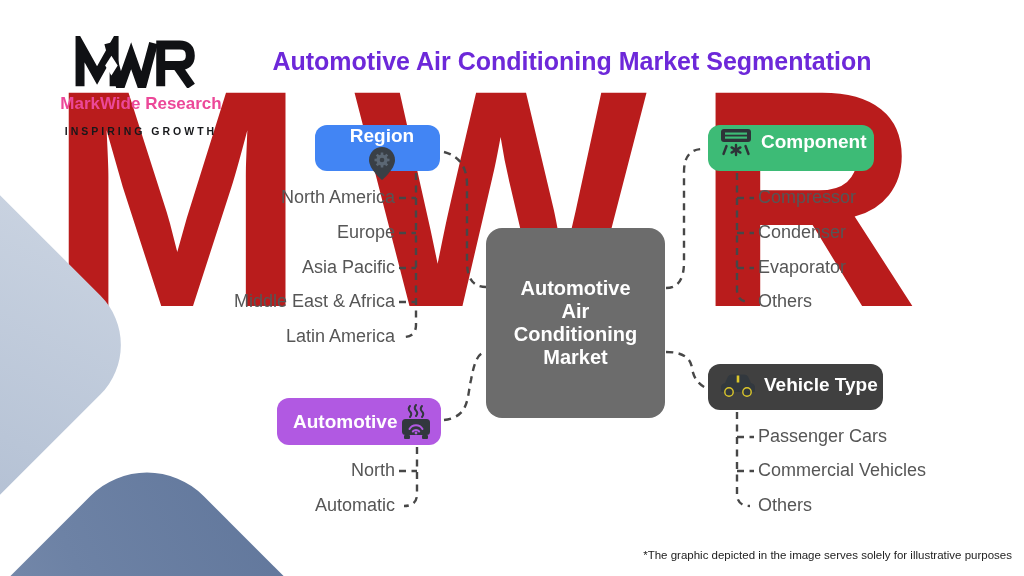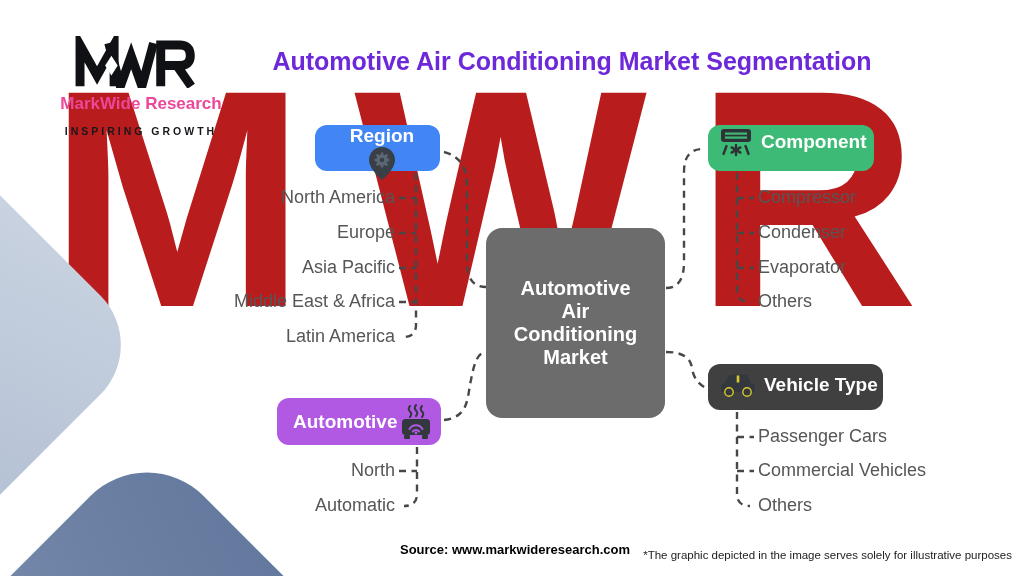--- a/index.html
+++ b/index.html
@@ -192,16 +192,15 @@
   <div class="seg-item r" style="top:257px">Evaporator</div>
   <div class="seg-item r" style="top:291px">Others</div>
 
   <div class="seg-item l" style="top:460px">North</div>
   <div class="seg-item l" style="top:495px">Automatic</div>
 
   <div class="seg-item r" style="top:426px">Passenger Cars</div>
   <div class="seg-item r" style="top:460px">Commercial Vehicles</div>
   <div class="seg-item r" style="top:495px">Others</div>
 
-  <div class="source">Source: www.markwideresearch.com</div>
   <div class="disclaimer">*The graphic depicted in the image serves solely for illustrative purposes</div>
 
 </div>
 
 </body></html>

